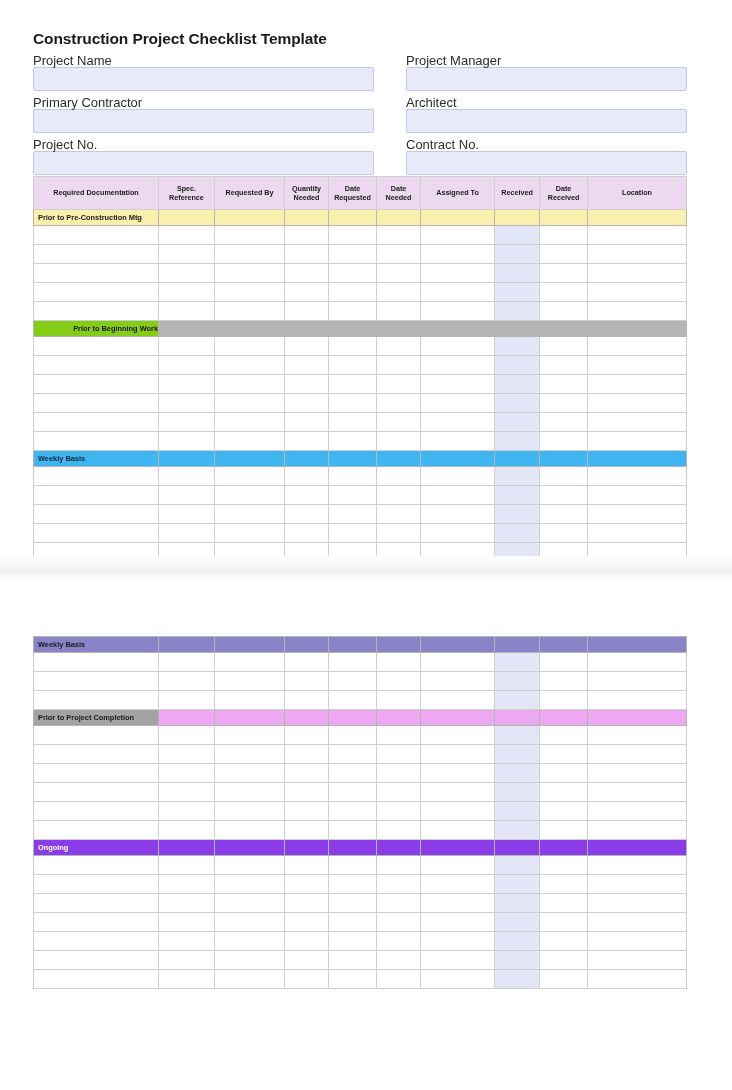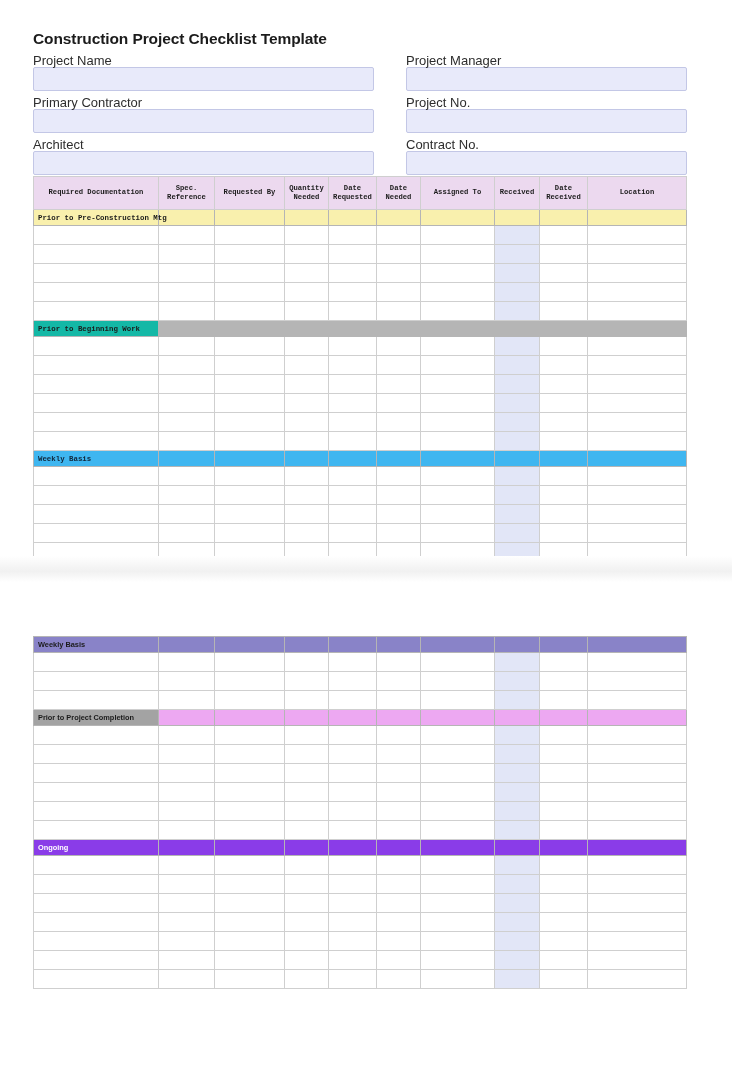--- a/index.html
+++ b/index.html
@@ -148,36 +148,36 @@
         <div class="field">
           <div class="field-label">Project Manager</div>
           <input type="text" class="field-input" placeholder="" style="">
         </div>
         <div class="field">
           <div class="field-label">Primary Contractor</div>
           <input type="text" class="field-input" placeholder="" style="">
         </div>
         <div class="spacer"></div>
         <div class="field">
-          <div class="field-label">Project No.</div>
+          <div class="field-label">Architect</div>
           <input type="text" class="field-input" placeholder="" style="">
         </div>
         <div class="field">
-          <div class="field-label">Architect</div>
+          <div class="field-label">Project No.</div>
           <input type="text" class="field-input" placeholder="" style="">
         </div>
         <div class="spacer"></div>
         <div class="field">
           <div class="field-label">Contract No.</div>
           <input type="text" class="field-input" placeholder="" style="">
         </div>
       </div>
   </div>
 
-  <div class="table-wrap" style="top:176px;font-family:Liberation Mono, monospace;">
+  <div class="table-wrap" style="top:176px;">
     <table class="checklist">
       <colgroup>
         <col class="w-doc">
           <col class="w-spec">
           <col class="w-reqby">
           <col class="w-qty">
           <col class="w-datereq">
         <col class="w-dateneed">
           <col class="w-assigned">
           <col class="w-received">
@@ -265,21 +265,21 @@
             <td></td>
             <td></td>
             <td></td>
             <td></td>
             <td></td>
             <td class="c-received"></td>
             <td></td>
             <td></td>
           </tr>
           <tr class="section-row">
-            <td class="section-label" style="background: #14b8a6; color: rgb(27, 27, 27);">Prior to Beginning Work</td>
+            <td class="section-label" style="background: #84cc16; color: rgb(27, 27, 27); text-align: right;">Prior to Beginning Work</td>
             <td style="background: rgb(181, 181, 181); color: rgb(27, 27, 27);"></td>
             <td style="background: rgb(181, 181, 181); color: rgb(27, 27, 27);"></td>
             <td style="background: rgb(181, 181, 181); color: rgb(27, 27, 27);"></td>
             <td style="background: rgb(181, 181, 181); color: rgb(27, 27, 27);"></td>
             <td style="background: rgb(181, 181, 181); color: rgb(27, 27, 27);"></td>
             <td style="background: rgb(181, 181, 181); color: rgb(27, 27, 27);"></td>
             <td style="background: rgb(181, 181, 181); color: rgb(27, 27, 27);"></td>
             <td style="background: rgb(181, 181, 181); color: rgb(27, 27, 27);"></td>
             <td style="background: rgb(181, 181, 181); color: rgb(27, 27, 27);"></td>
           </tr>

